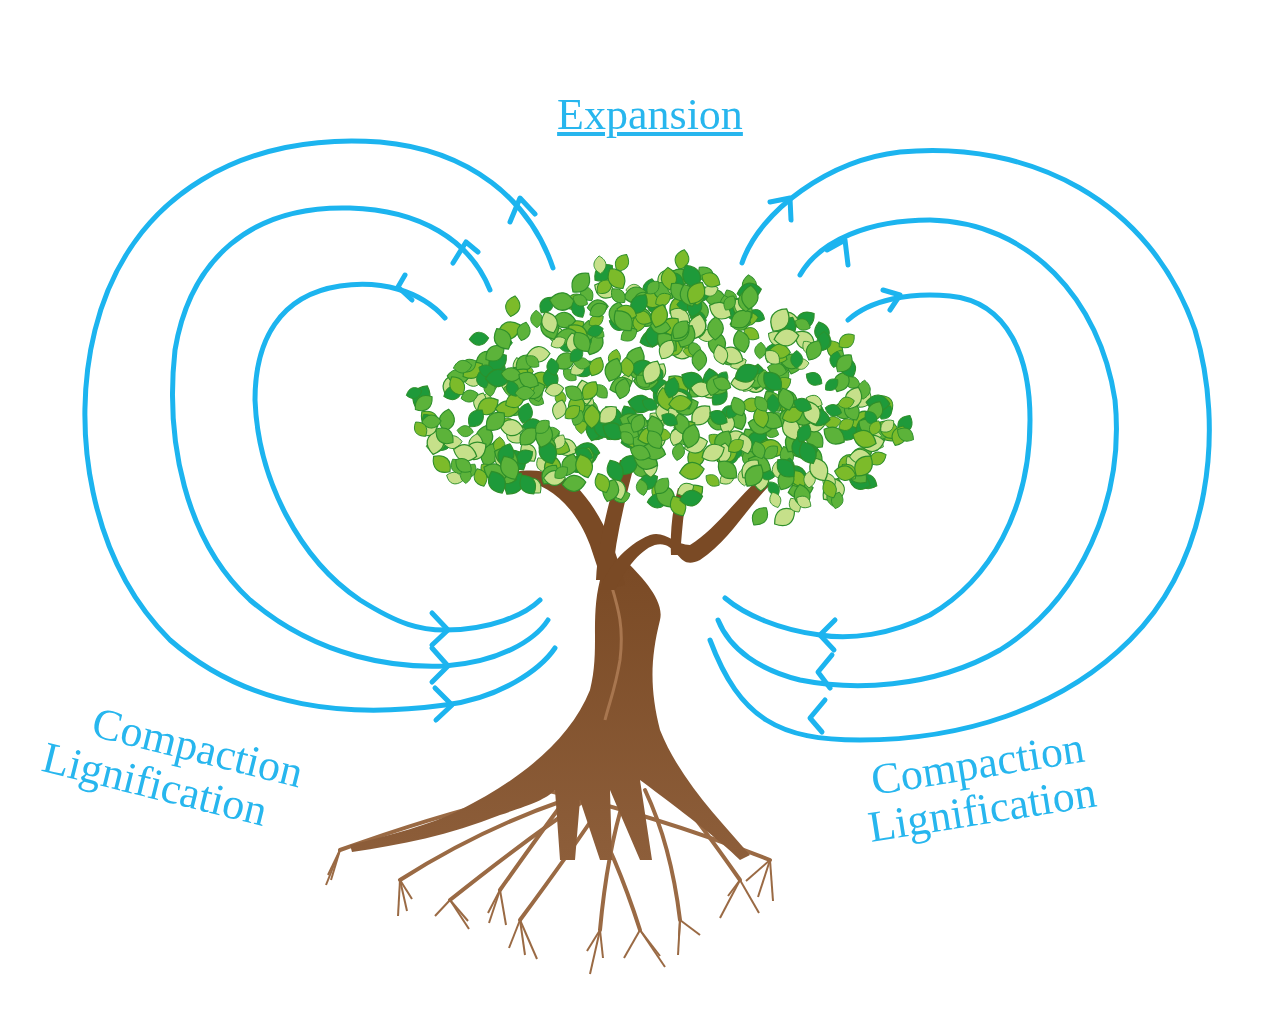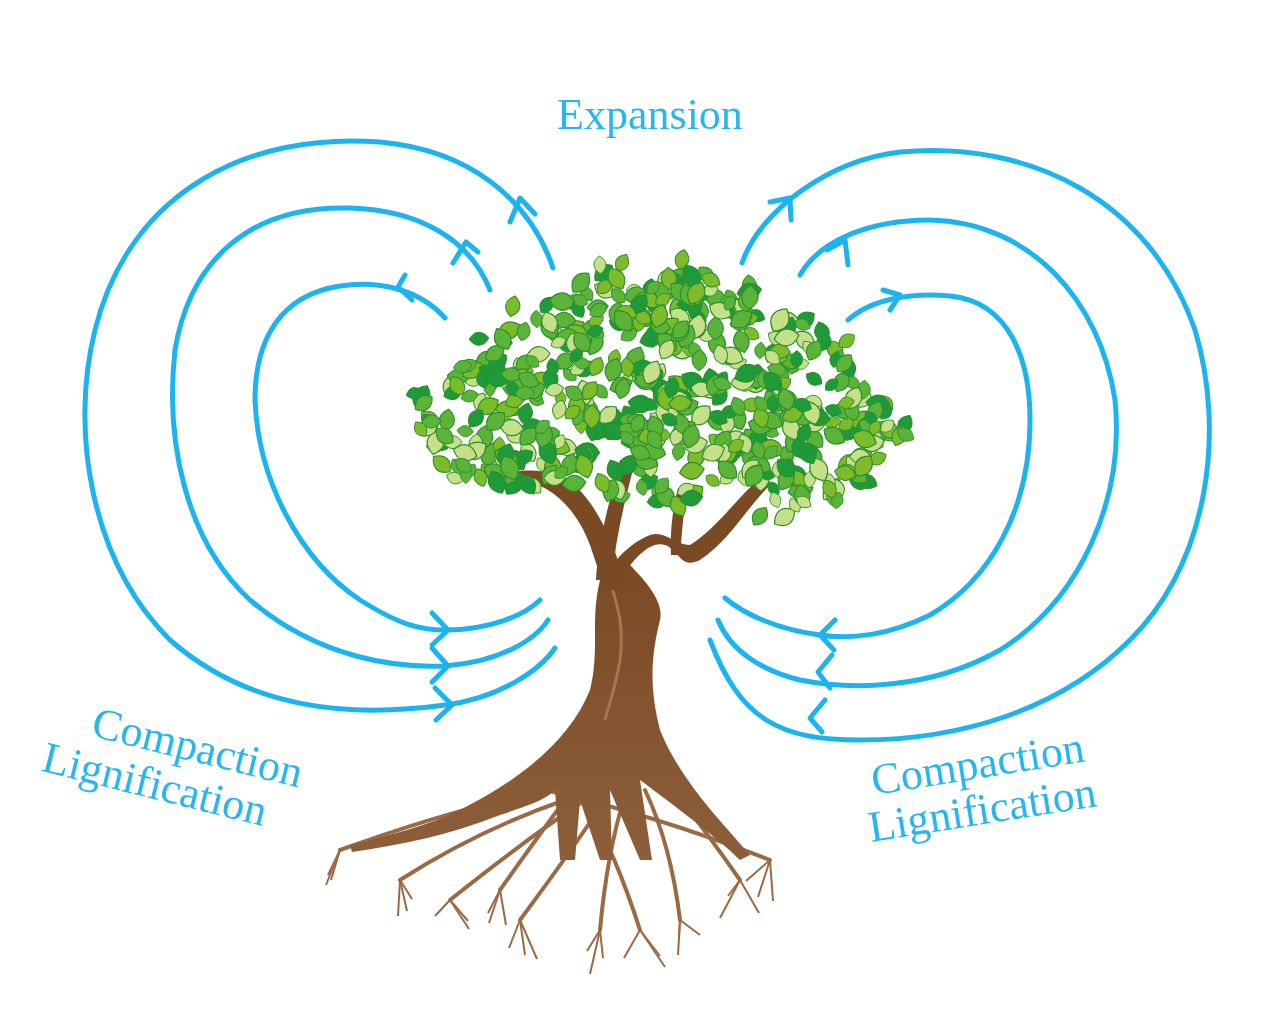--- a/index.html
+++ b/index.html
@@ -9,21 +9,21 @@
     .label {
       position: absolute;
       font-family: "Liberation Serif", "DejaVu Serif", serif;
       color: #27b6ee;
       font-size: 44px;
       line-height: 46px;
       text-align: center;
       white-space: nowrap;
     }
     .label span { display: block; }
-    #label-top { left: 520px; top: 92px; width: 260px; }
+    #label-top { left: 520px; top: 92px; width: 260px; text-decoration: underline; }
     #label-left { left: 60px; top: 690px; width: 300px; transform: rotate(14deg); transform-origin: 0 0; text-align: left; }
     #label-left .l1 { padding-left: 40px; }
     #label-right { left: 858px; top: 760px; width: 300px; transform: rotate(-9deg); transform-origin: 0 0; text-align: left; }
     #label-right .l1 { padding-left: 10px; }
   </style>
 </head>
 <body>
 
 <div id="stage">
   <svg id="art" width="1270" height="1027" viewBox="0 0 1270 1027">

